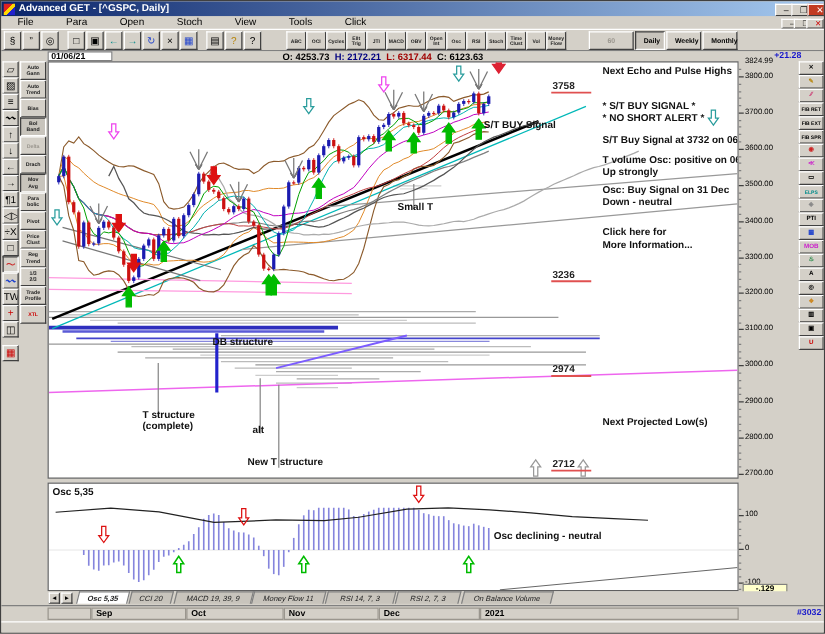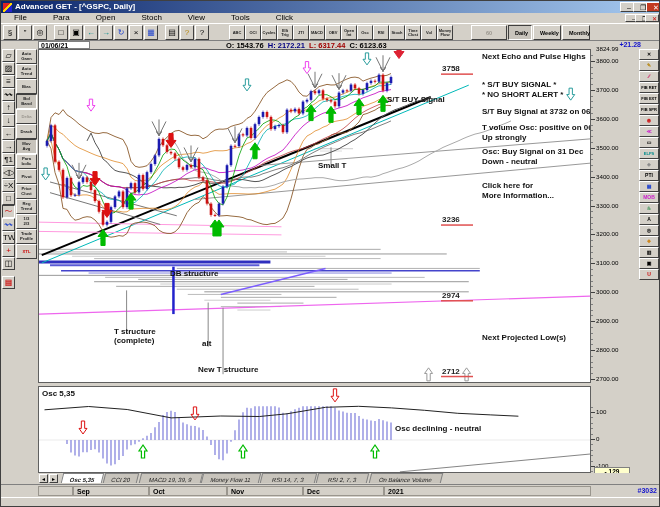--- a/index.html
+++ b/index.html
@@ -112,21 +112,21 @@
 Flow</button>
       <button class="tf disabled" style="left: 470px; width: 36px;">60 Minute</button>
       <button class="tf active" style="left: 507px; width: 24px;">Daily</button>
       <button class="tf " style="left: 532px; width: 28px;">Weekly</button>
       <button class="tf " style="left: 561px; width: 28px;">Monthly</button>
     </div>
 
   <div class="abs" id="infobar">
     <span style="position:absolute;left:225px;top:0">
       <span>O:</span>
-      <span>1543.76</span>&nbsp;
+      <span>4253.73</span>&nbsp;
       <span style="color:#000080">H:</span>
       <span style="color:#000080">2172.21</span>&nbsp;
       <span style="color:#a00000">L:</span>
       <span style="color:#a00000">6317.44</span>&nbsp;
       <span>C:</span>
       <span>6123.63</span>
     </span>
   </div>
   <div class="abs" id="datebox">01/06/21</div>
   <div class="abs" id="chg">+21.28</div>

